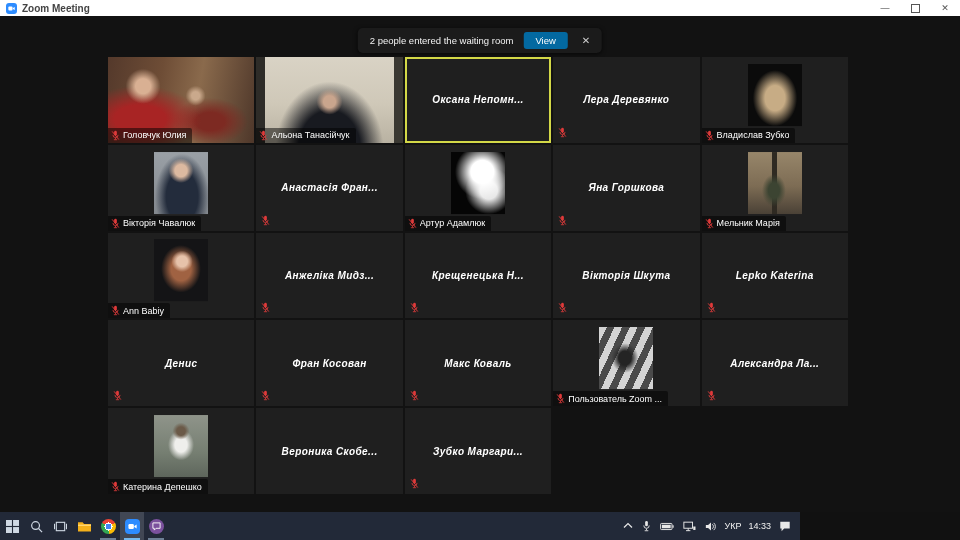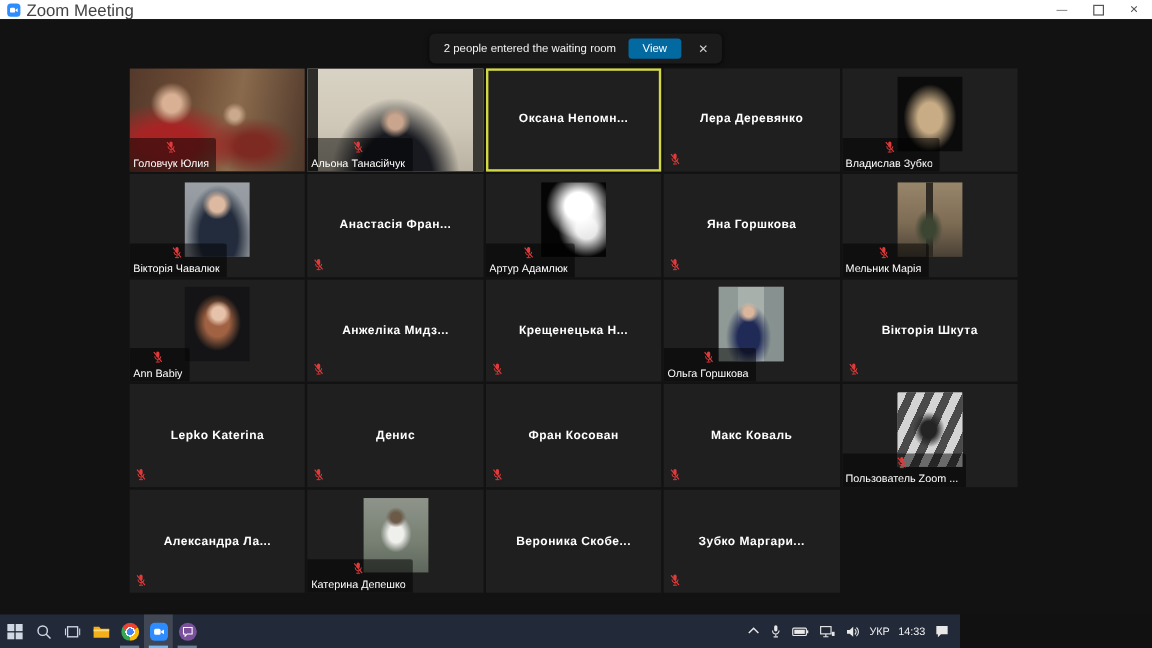--- a/index.html
+++ b/index.html
@@ -5,21 +5,21 @@
   html,body{margin:0;padding:0;background:#000;}
   #stage{position:relative;width:960px;height:540px;overflow:hidden;
          font-family:"Liberation Sans",sans-serif;background:#111;}
 
   
   #titlebar{position:absolute;left:0;top:0;width:960px;height:16px;background:#ffffff;
             display:flex;align-items:center;box-sizing:border-box;padding-left:6px;}
   .zoom-app-icon{width:11px;height:11px;border-radius:3px;background:#2d8cff;
                  display:inline-flex;align-items:center;justify-content:center;margin-right:5px;}
   .zoom-app-icon svg{display:block}
-  #title-text{font-size:14px;color:#444;}
+  #title-text{font-size:10px;color:#444;font-weight:bold;}
   #win-controls{margin-left:auto;display:flex;height:16px;}
   .win-btn{width:30px;height:16px;display:flex;align-items:center;justify-content:center;
            color:#555;font-size:9px;line-height:1;}
   .win-btn .maxbox{width:7px;height:7px;border:1px solid #555;display:block;}
 
   
   #meeting{position:absolute;left:0;top:16px;width:960px;height:496px;background:#121212;}
 
   
   #banner{position:absolute;left:50%;top:12px;transform:translateX(-50%);
@@ -35,25 +35,25 @@
         display:grid;grid-template-columns:repeat(5,1fr);grid-template-rows:repeat(5,1fr);
         gap:2px;}
   .tile{position:relative;background:#1f1f1f;overflow:hidden;box-sizing:border-box;}
   .tile.active{border:2px solid #d3d847;}
   .tile .photo{position:absolute;inset:0;display:none;}
   .tile.video .photo{display:block;}
   .tile .avatar{display:none;position:absolute;left:50%;top:50%;width:54px;height:62px;
                 transform:translate(-50%,-58%);}
   .tile.has-avatar .avatar{display:block;}
   .center-name{position:absolute;inset:0;display:none;align-items:center;justify-content:center;
-               color:#fff;font-size:10px;font-weight:700;letter-spacing:.4px;text-align:center;}
+               color:#fff;font-size:10px;font-weight:700;letter-spacing:.4px;text-align:center;font-style:italic;}
   .tile.nameonly .center-name{display:flex;}
   .label-strip{position:absolute;left:0;bottom:0;display:none;align-items:center;
                background:rgba(0,0,0,.5);border-radius:0 2px 0 0;padding:2px 6px 2px 3px;gap:3px;
-               max-width:92%;flex-direction:column;}
+               max-width:92%;}
   .tile.video .label-strip,.tile.has-avatar .label-strip{display:flex;}
   .label-text{color:#fff;font-size:9px;white-space:nowrap;overflow:hidden;text-overflow:ellipsis;}
   .corner-mic{position:absolute;left:5px;bottom:5px;display:none;}
   .tile.nameonly.muted .corner-mic{display:block;}
   .tile.video .label-strip .mic,.tile.has-avatar .label-strip .mic{display:none;}
   .tile.muted .label-strip .mic{display:block;}
 
   
   .photo-classroom{background:
      radial-gradient(circle at 24% 34%,#d9b093 0 6%,rgba(0,0,0,0) 14%),
@@ -342,38 +342,20 @@
       <svg class="corner-mic" width="9" height="11" viewBox="0 0 12 14">
         <g stroke="#e03a3a" fill="#e03a3a">
           <rect x="4.2" y="0.8" width="3.6" height="6.4" rx="1.8" stroke="none"></rect>
           <path d="M2.6 6.2 a3.4 3.6 0 0 0 6.8 0" fill="none" stroke-width="1.1"></path>
           <line x1="6" y1="10" x2="6" y2="12" stroke-width="1.1"></line>
           <line x1="3.8" y1="12.6" x2="8.2" y2="12.6" stroke-width="1.1"></line>
           <line x1="1.6" y1="1.6" x2="10.4" y2="12.4" stroke-width="1.3"></line>
         </g>
       </svg>
     </div>
-        <div class="tile has-avatar muted">
-
-      <div class="avatar photo-navy"></div>
-
-      <div class="label-strip">
-        <svg class="mic" width="9" height="11" viewBox="0 0 12 14">
-          <g stroke="#e03a3a" fill="#e03a3a">
-            <rect x="4.2" y="0.8" width="3.6" height="6.4" rx="1.8" stroke="none"></rect>
-            <path d="M2.6 6.2 a3.4 3.6 0 0 0 6.8 0" fill="none" stroke-width="1.1"></path>
-            <line x1="6" y1="10" x2="6" y2="12" stroke-width="1.1"></line>
-            <line x1="3.8" y1="12.6" x2="8.2" y2="12.6" stroke-width="1.1"></line>
-            <line x1="1.6" y1="1.6" x2="10.4" y2="12.4" stroke-width="1.3"></line>
-          </g>
-        </svg>
-        <span class="label-text">Ольга Горшкова</span>
-      </div>
-
-    </div>
         <div class="tile nameonly muted">
 
       <div class="center-name">Вікторія Шкута</div>
 
       <svg class="corner-mic" width="9" height="11" viewBox="0 0 12 14">
         <g stroke="#e03a3a" fill="#e03a3a">
           <rect x="4.2" y="0.8" width="3.6" height="6.4" rx="1.8" stroke="none"></rect>
           <path d="M2.6 6.2 a3.4 3.6 0 0 0 6.8 0" fill="none" stroke-width="1.1"></path>
           <line x1="6" y1="10" x2="6" y2="12" stroke-width="1.1"></line>
           <line x1="3.8" y1="12.6" x2="8.2" y2="12.6" stroke-width="1.1"></line>

